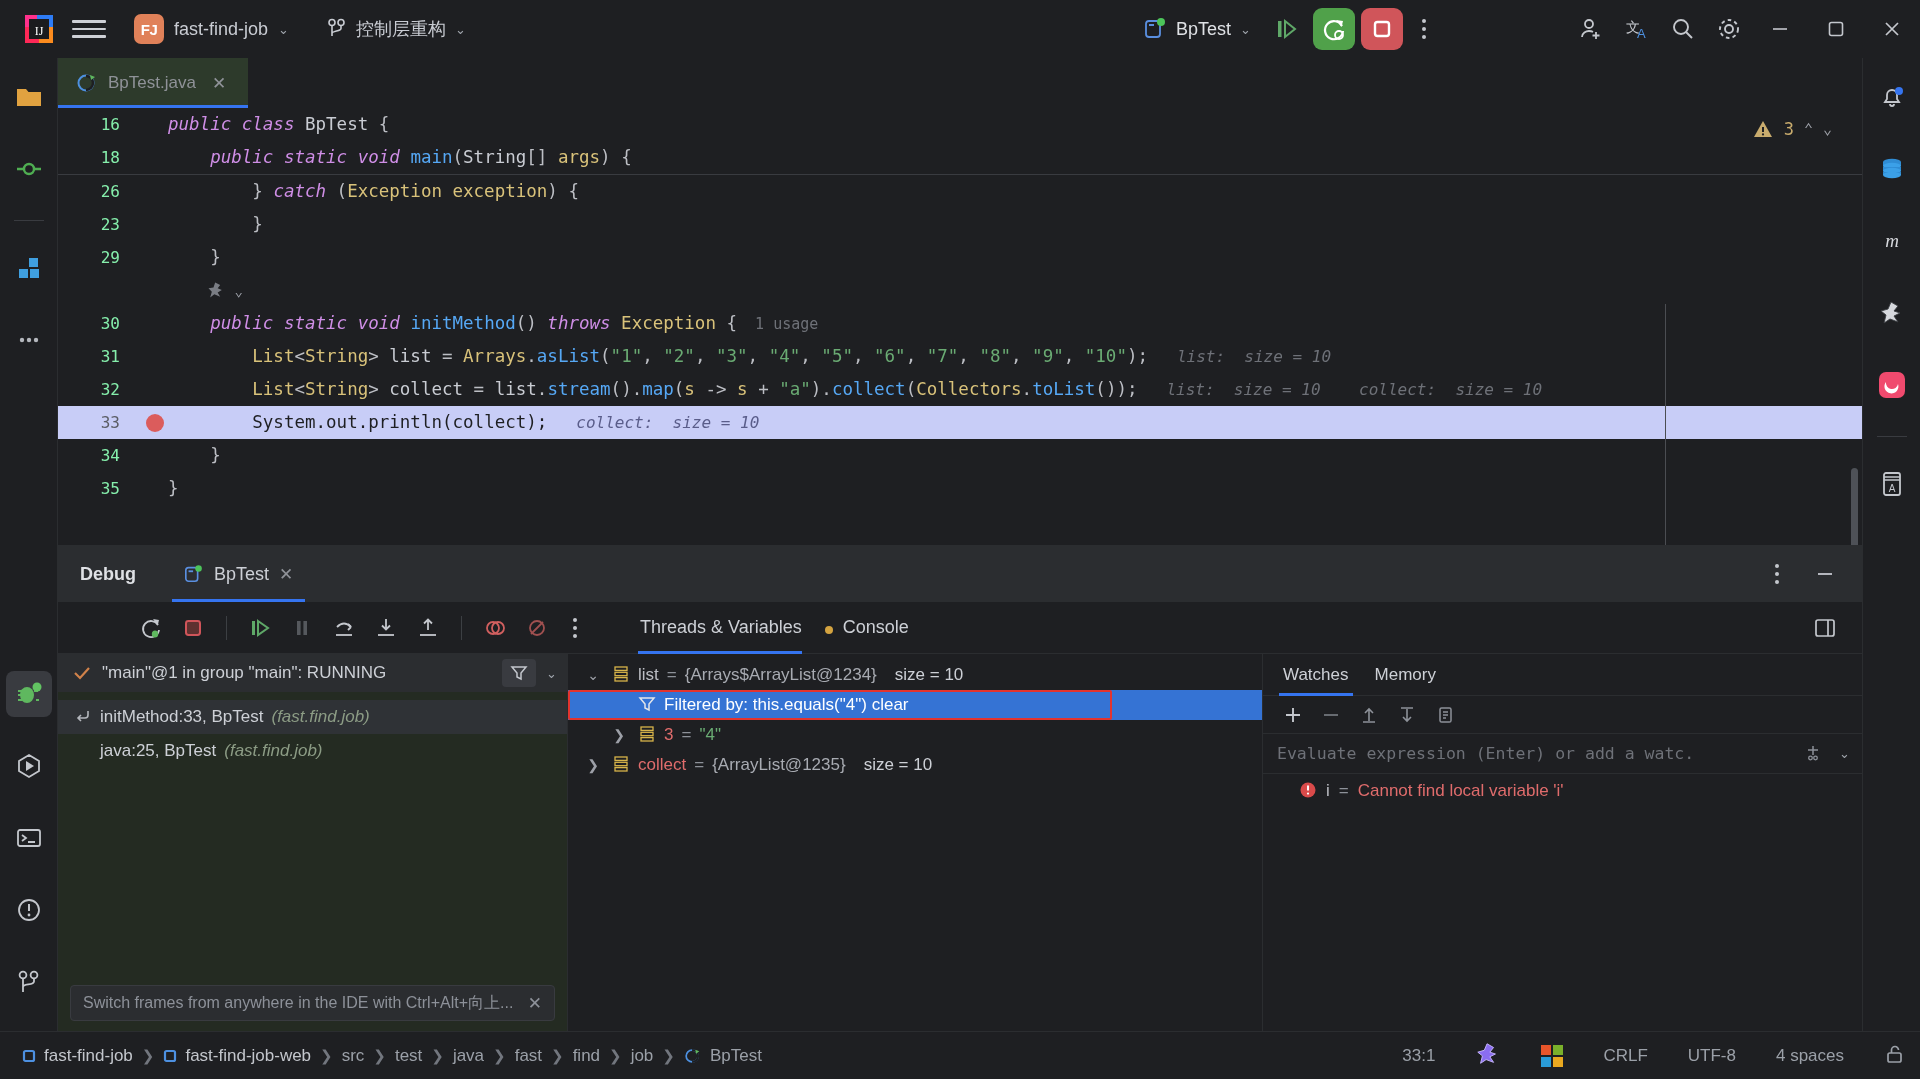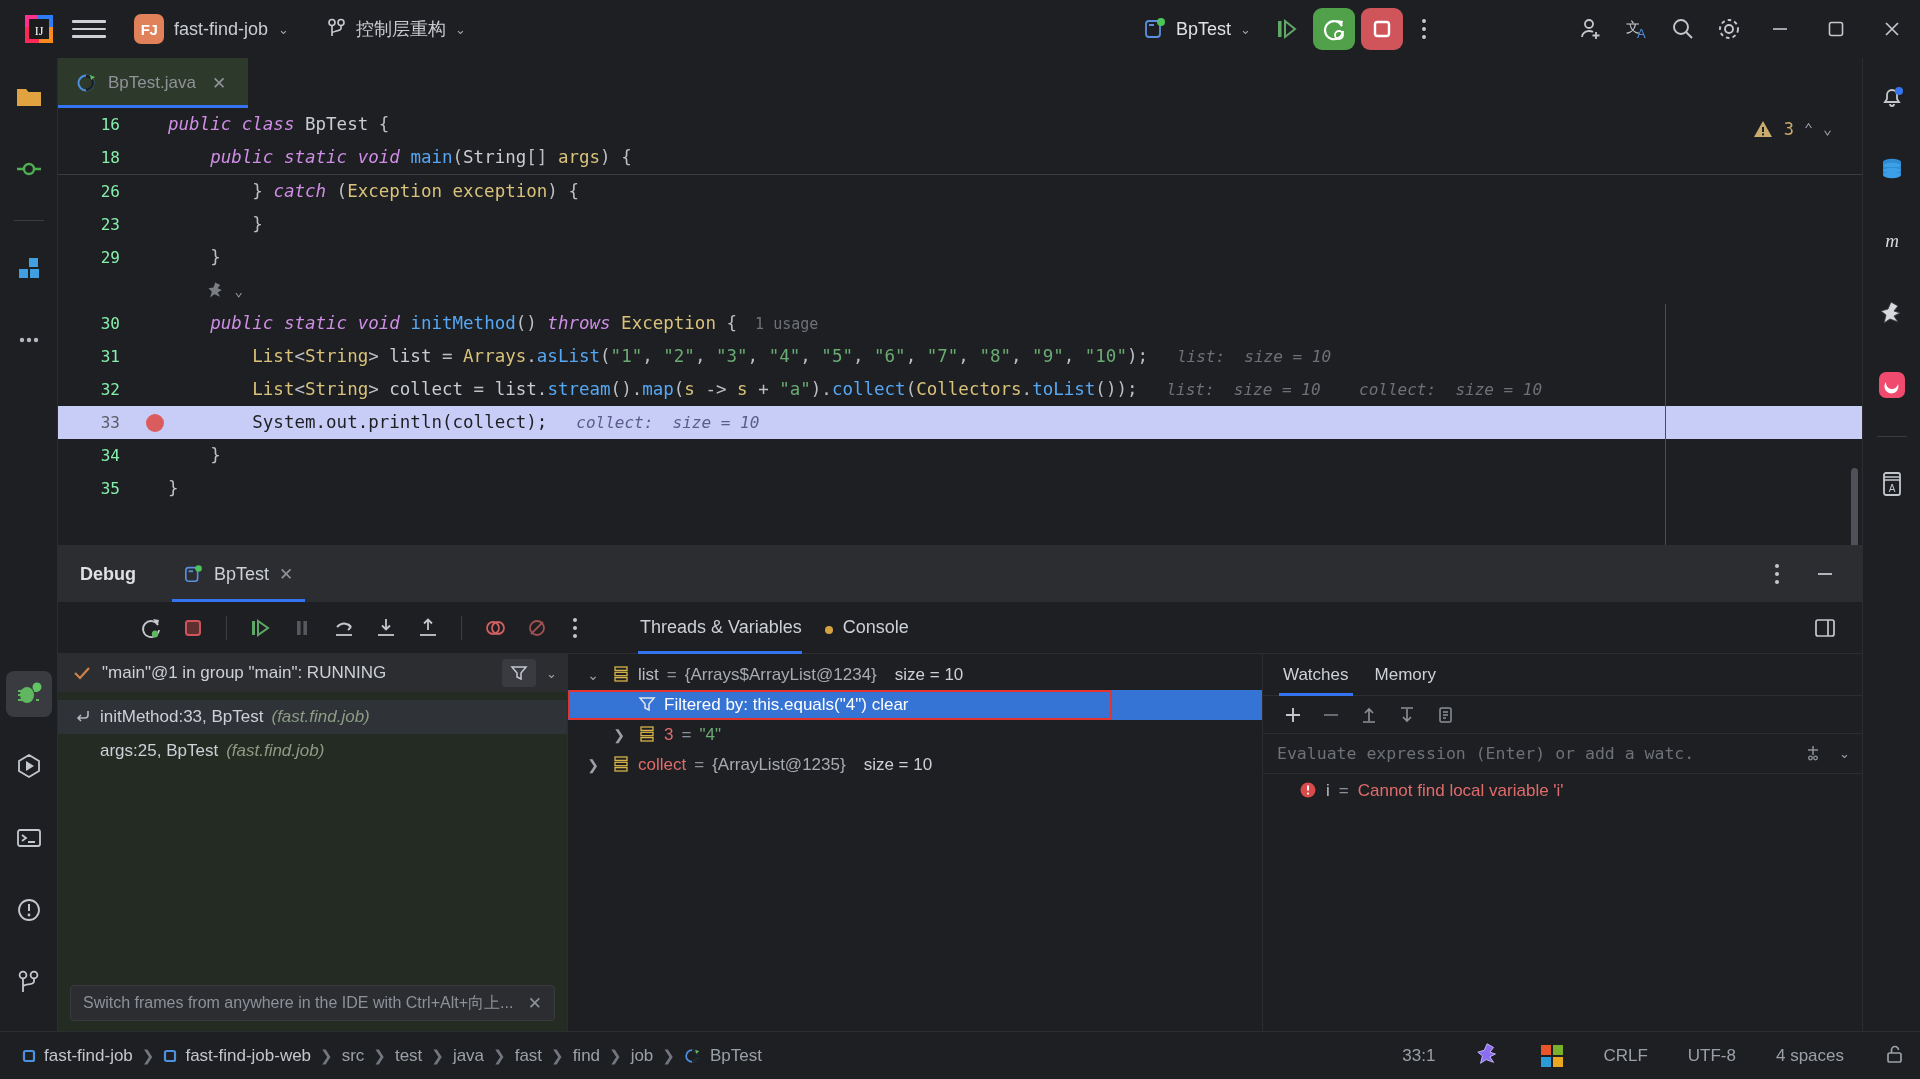--- a/index.html
+++ b/index.html
@@ -550,21 +550,21 @@
             <div class="frame-list" id="frame-list">
                 <div class="frame-row sel">
                   <span><svg width="18" height="18" viewBox="0 0 18 18" style="vertical-align:-3px">
                       <path d="M14 4 v4 a3 3 0 0 1 -3 3 H4 M7 8 L4 11 L7 14" fill="none" stroke="#b4b7bd" stroke-width="1.6"></path>
                     </svg></span>
                   <span class="frame-txt">initMethod:33, BpTest</span>
                   <span class="frame-pkg">(fast.find.job)</span>
                 </div>
                 <div class="frame-row">
                   <span style="width: 18px;"></span>
-                  <span class="frame-txt">args:25, BpTest</span>
+                  <span class="frame-txt">java:25, BpTest</span>
                   <span class="frame-pkg">(fast.find.job)</span>
                 </div>
               </div>
             <div class="hintbar">
               <span class="t">Switch frames from anywhere in the IDE with Ctrl+Alt+向上...</span>
               <span class="x">✕</span>
             </div>
           </div>
 
           <div class="vars" id="vars-pane">

